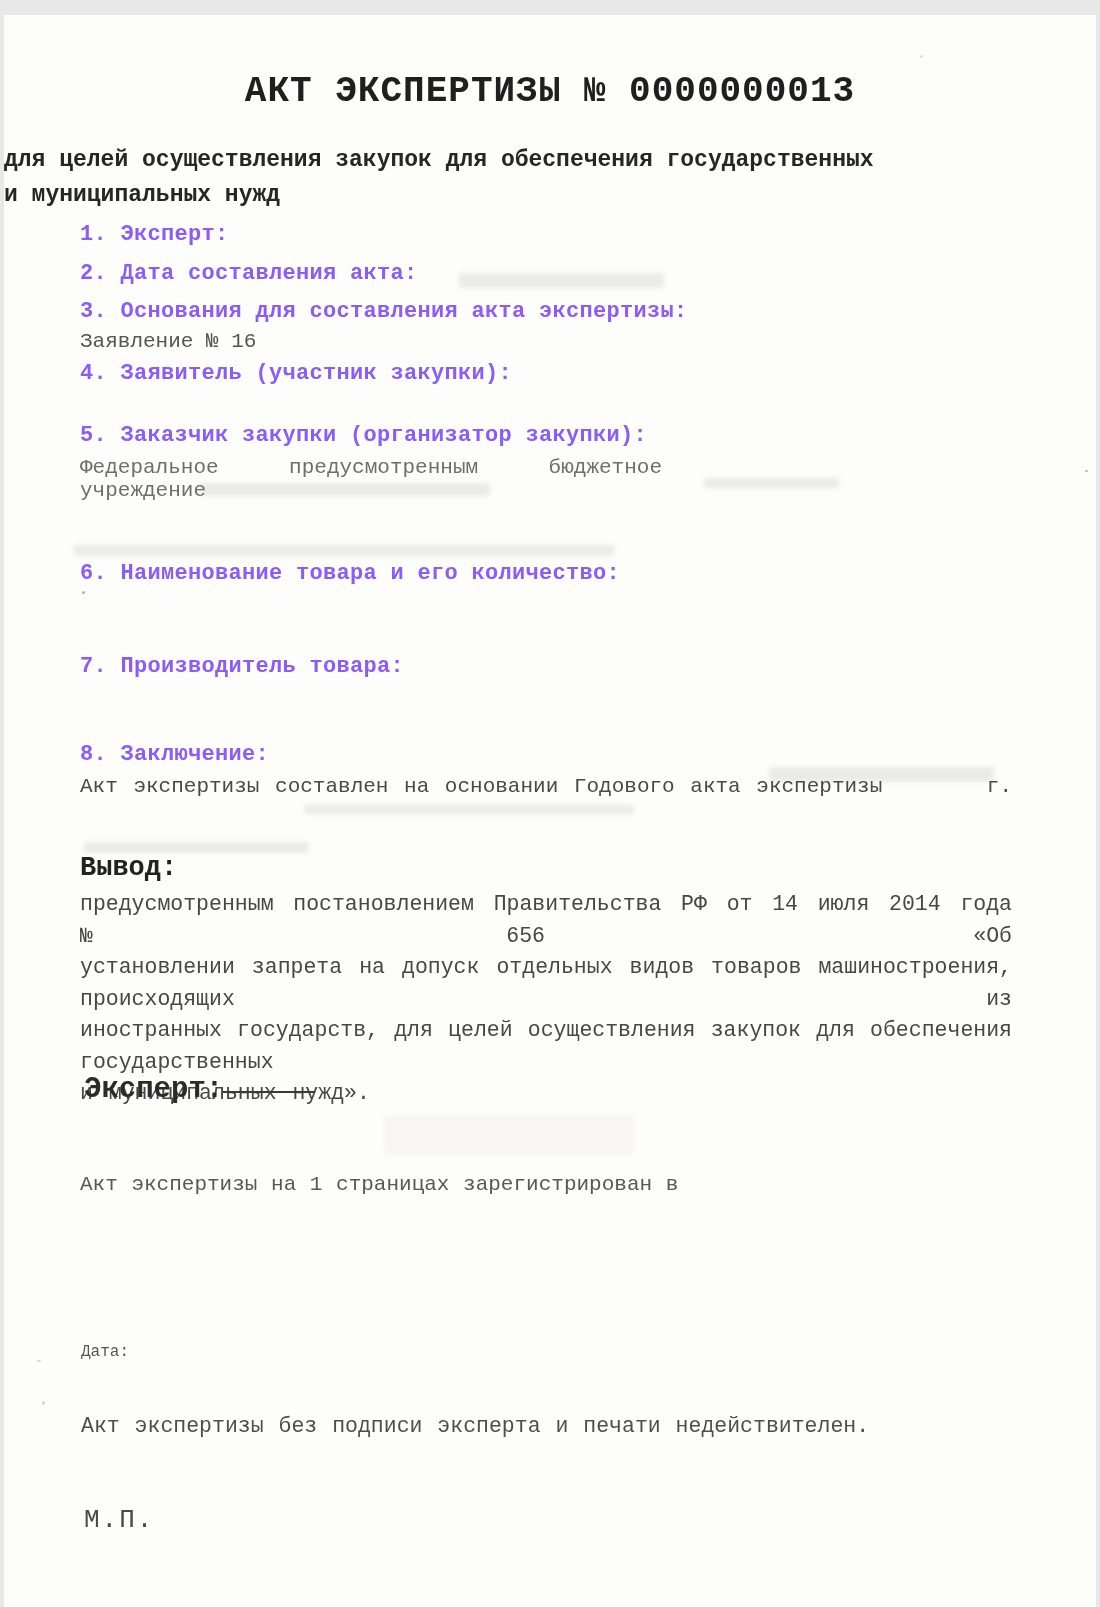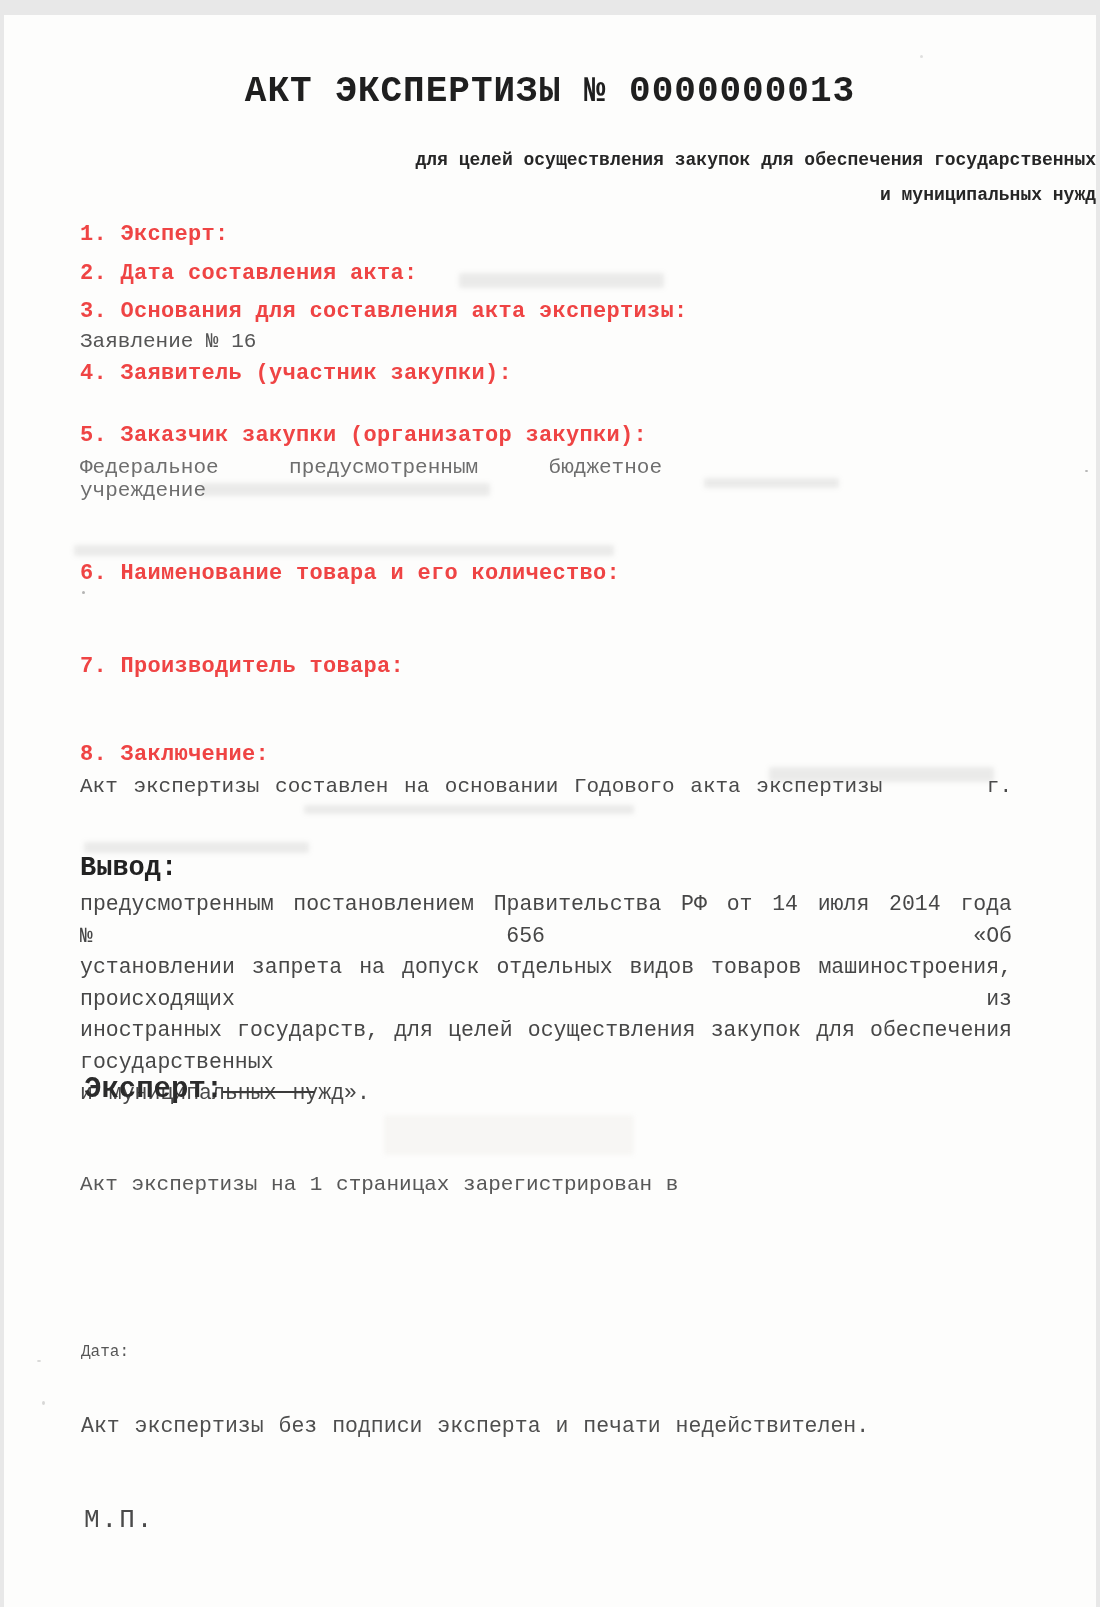--- a/index.html
+++ b/index.html
@@ -15,29 +15,29 @@
   .abs{position:absolute;}
   .title{
     left:0;right:0;top:56px;
     text-align:center;
     font-size:36px;font-weight:700;
     color:#1f1f1f;
     letter-spacing:1px;
   }
   .subtitle{
     left:0;right:0;top:128px;
-    text-align:right;
-    font-size:18px;font-weight:700;
+    text-align:left;
+    font-size:23px;font-weight:700;
     color:#262626;
     line-height:35px;
   }
   .sec{
     left:76px;
     font-size:22px;font-weight:700;
-    color:#ef4444;
+    color:#8b5cf6;
     letter-spacing:0.3px;
     white-space:nowrap;
   }
   .val{
     left:76px;
     font-size:21px;font-weight:400;
     color:#555;
     white-space:nowrap;
   }
   .val-light{

